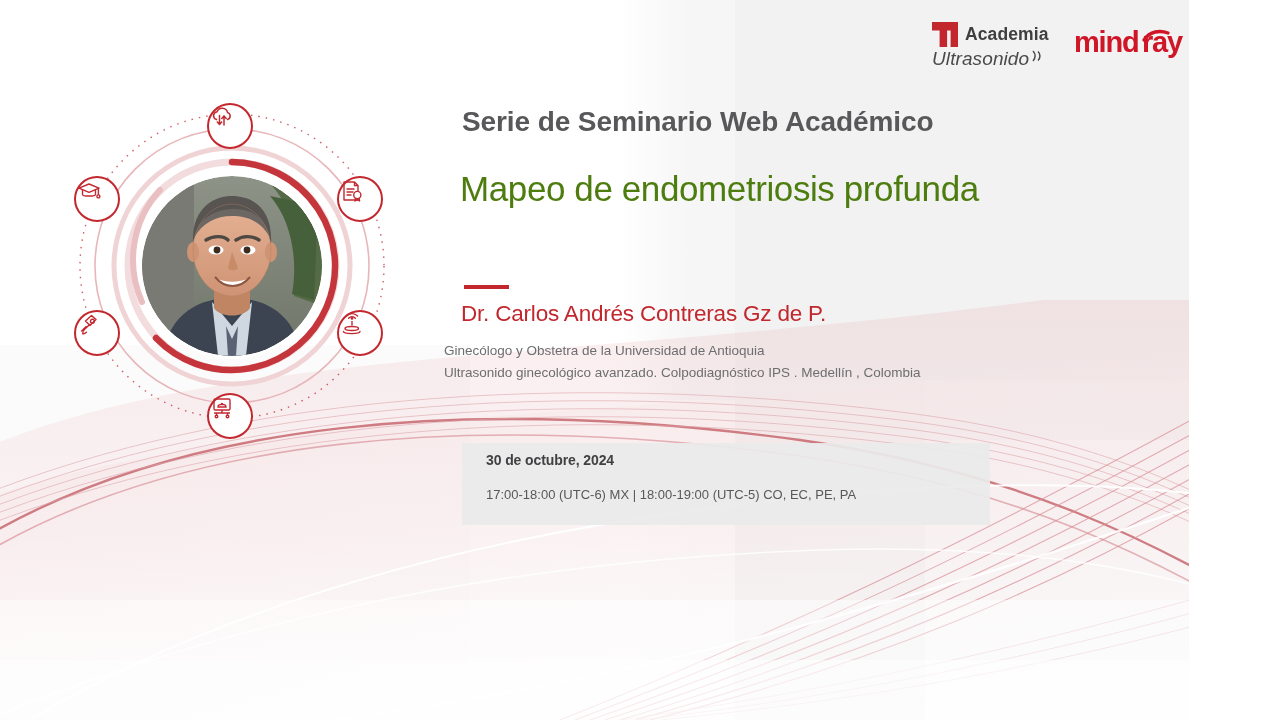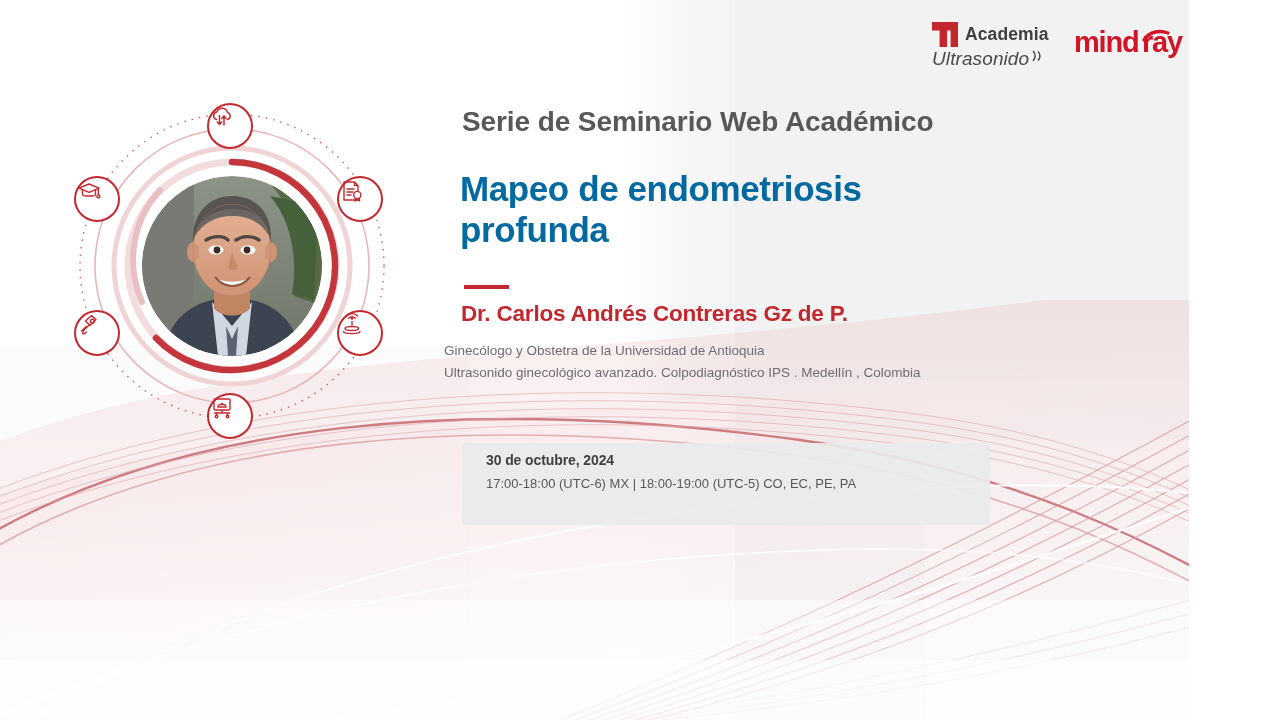--- a/index.html
+++ b/index.html
@@ -46,31 +46,31 @@
     display:flex;align-items:center;justify-content:center;}
   .n-top{left:147px;top:13px;}
   .n-tr{left:277px;top:86px;}
   .n-br{left:277px;top:220px;}
   .n-bot{left:147px;top:303px;}
   .n-bl{left:14px;top:220px;}
   .n-tl{left:14px;top:86px;}
 
   
   .kicker{position:absolute;left:462px;top:106px;font-size:28px;font-weight:bold;color:#58585a;letter-spacing:-.1px;}
-  .title{position:absolute;left:460px;top:168px;width:520px;font-size:35px;font-weight:bold;color:#0369a1;line-height:1.18;letter-spacing:-.4px;}
+  .title{position:absolute;left:460px;top:168px;width:520px;font-size:35px;font-weight:normal;color:#4d7c0f;line-height:1.18;letter-spacing:-.4px;}
   .rule{position:absolute;left:464px;top:285px;width:45px;height:4px;background:#c1272d;}
-  .speaker{position:absolute;left:461px;top:301px;font-size:22.5px;font-weight:bold;color:#c1272d;letter-spacing:-.2px;}
+  .speaker{position:absolute;left:461px;top:301px;font-size:22.5px;font-weight:normal;color:#c1272d;letter-spacing:-.2px;}
   .cred{position:absolute;left:444px;top:340px;font-size:13.5px;color:#6d6e71;line-height:1.63;}
   .cred div{white-space:nowrap;}
 
   
   .datebox{position:absolute;left:462px;top:443px;width:528px;height:82px;background:#eaeaea;opacity:.92;}
   .datebox-inner{position:absolute;left:486px;top:452px;}
   .date-main{font-size:14px;font-weight:bold;color:#414042;letter-spacing:-.1px;}
-  .date-lines{margin-top:5px;font-size:13px;color:#58585a;line-height:1.62;}
+  .date-lines{margin-top:16px;font-size:13px;color:#58585a;line-height:1.62;}
   .date-lines div{white-space:nowrap;}
 </style>
 </head>
 <body>
 
 <div id="stage">
 
   <div class="bg-base"></div>
   <div class="panel p1"></div>
   <div class="panel p2"></div>

